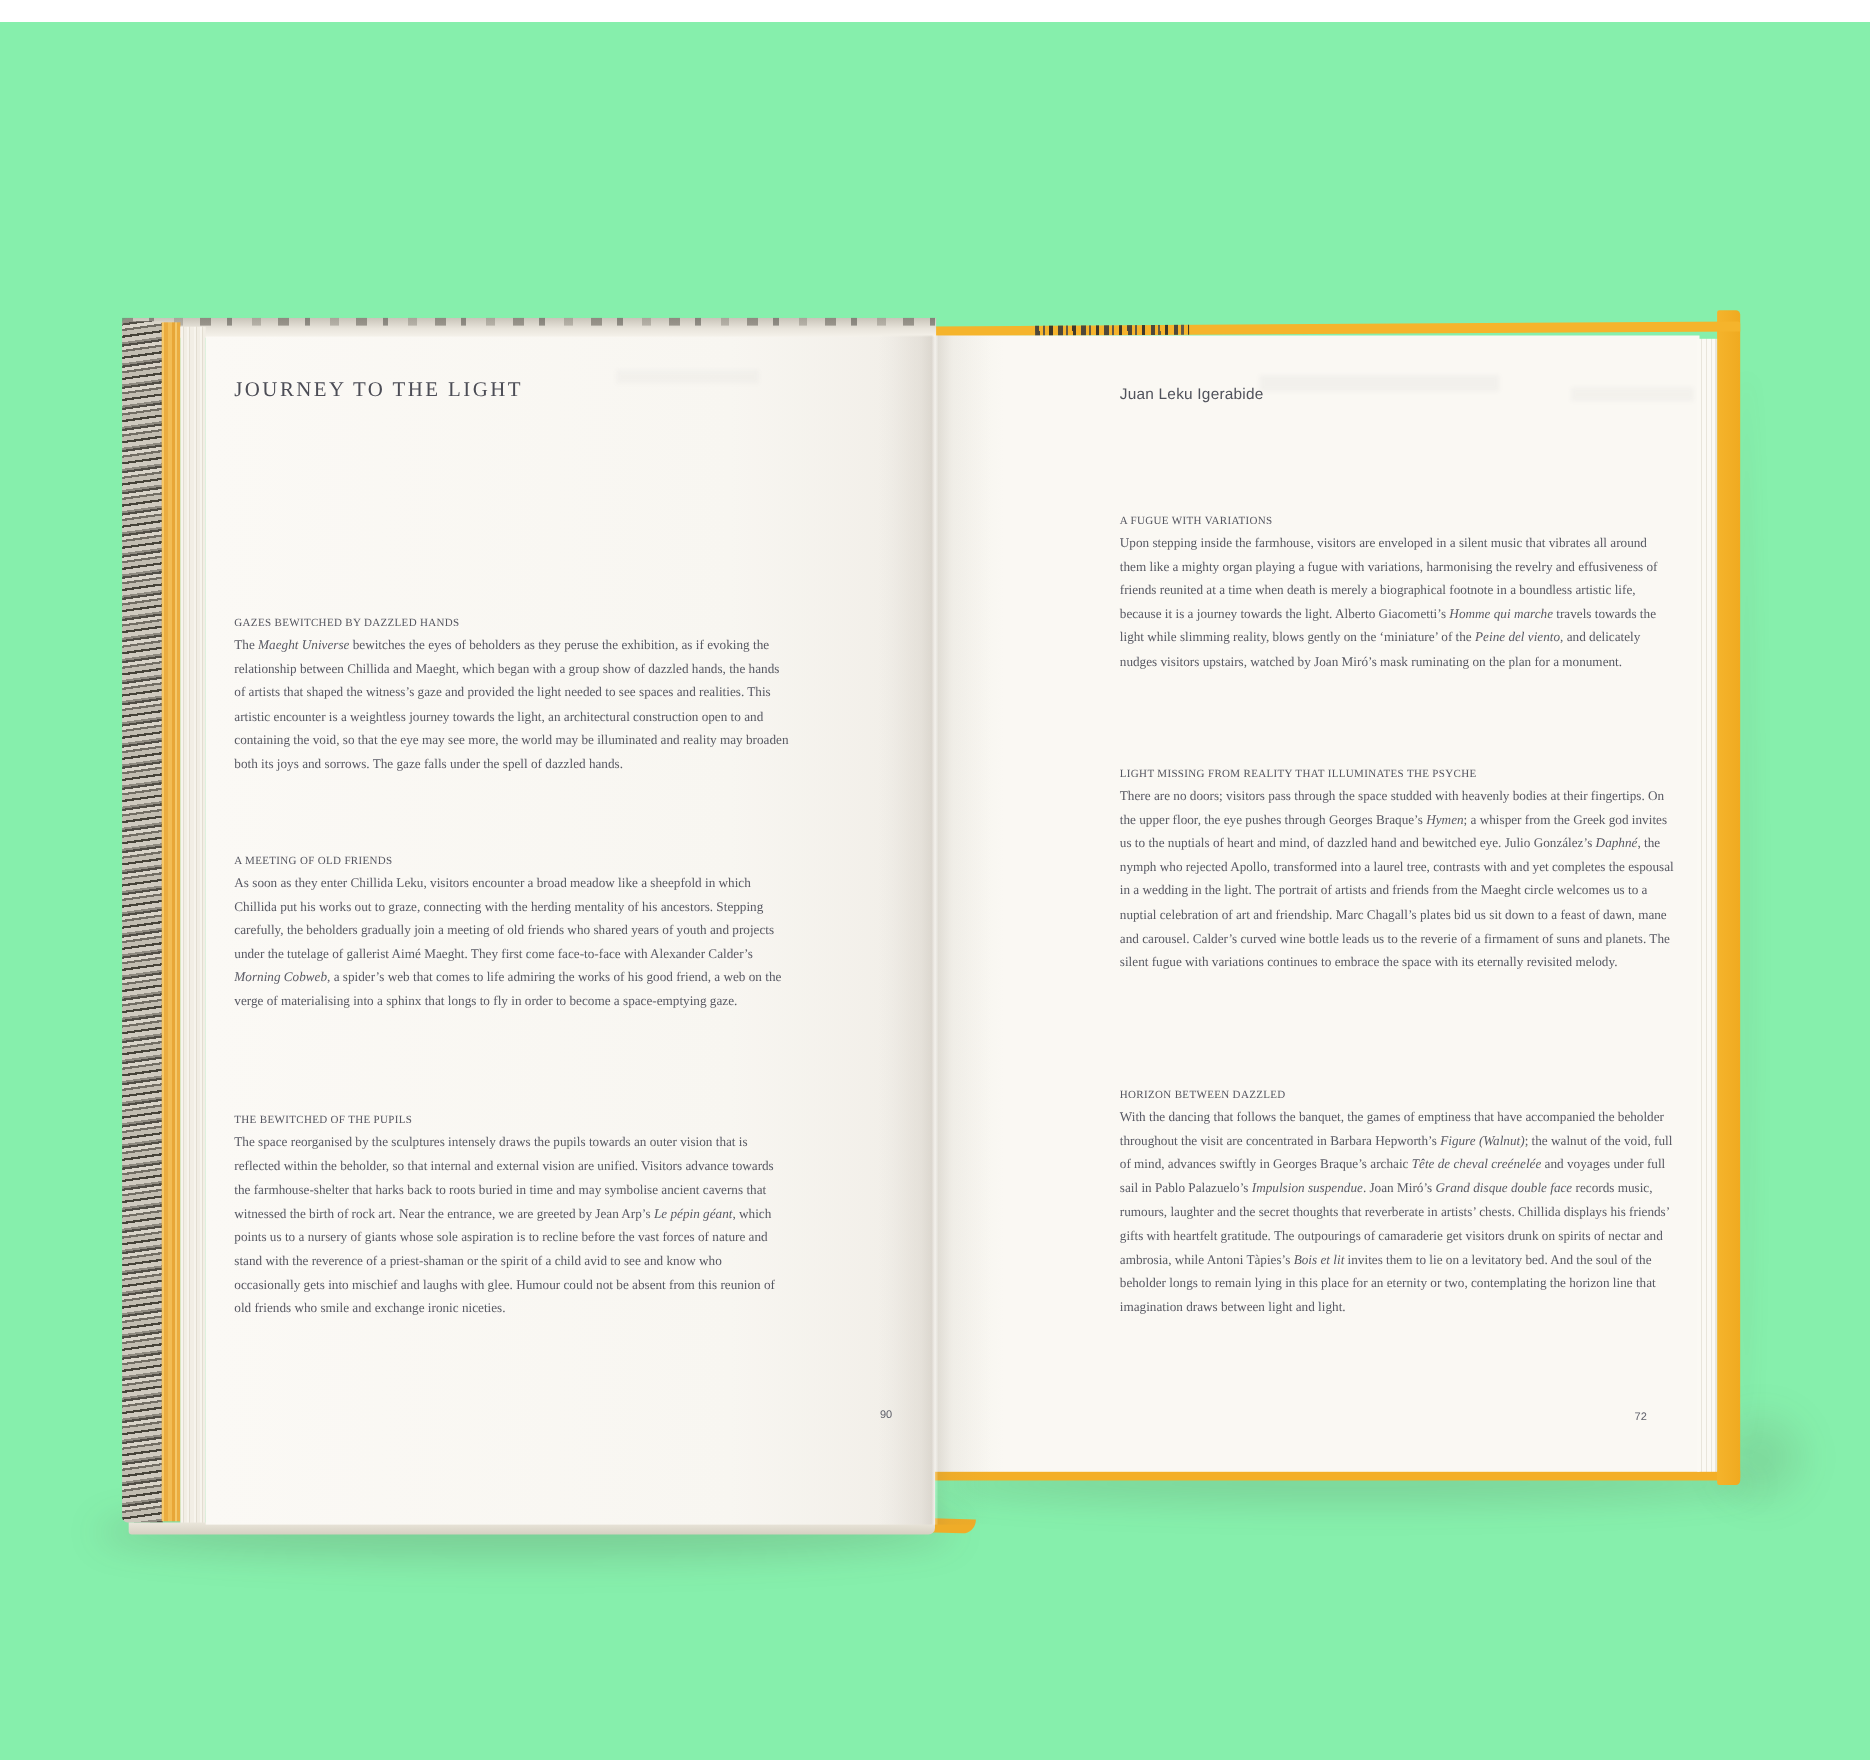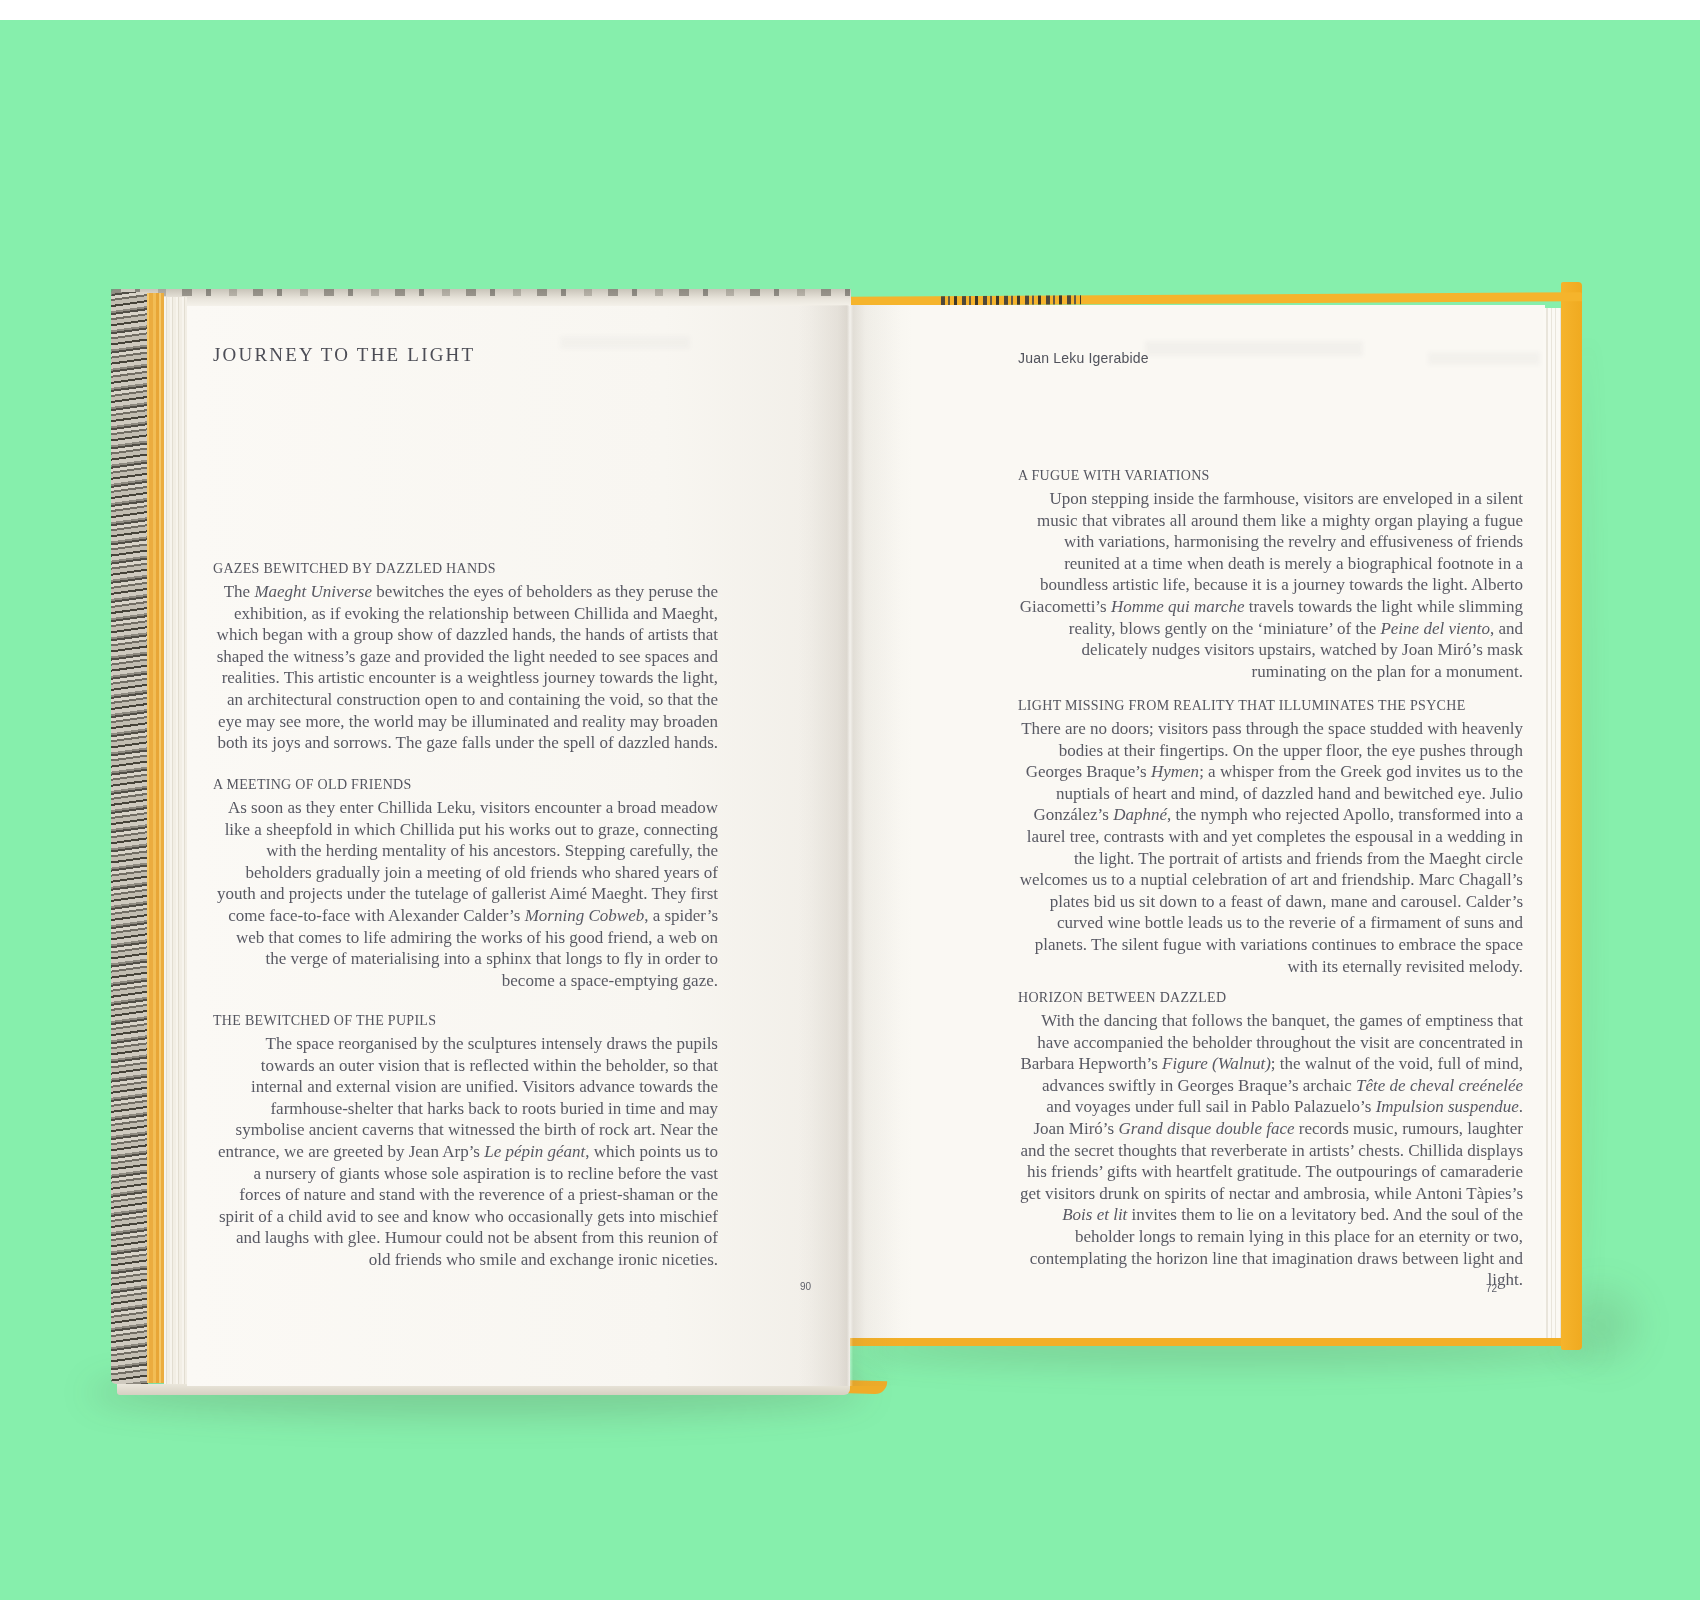--- a/index.html
+++ b/index.html
@@ -55,22 +55,22 @@
   .ghost-a{left:560px;top:316px;width:130px;height:13px;opacity:.045;}
   .ghost-b{left:1145px;top:321px;width:218px;height:15px;opacity:.06;}
   .ghost-c{left:1428px;top:332px;width:112px;height:13px;opacity:.05;}
 
   
   .txt{position:absolute;z-index:5;}
   .title{left:213px;top:324px;font-size:19px;letter-spacing:2.2px;color:#4C4D56;}
   .running-head{left:1018px;top:330px;font-family:"Liberation Sans",sans-serif;font-size:14px;
     letter-spacing:.2px;color:var(--ink,#50525B);}
   .section{width:505px;}
-  .sec-heading{font-size:14px;letter-spacing:.3px;color:#54555F;white-space:nowrap;margin:0 0 4px 0;}
-  .sec-body{font-size:17px;line-height:21.6px;color:#585963;margin:0;text-align:right;font-family:Liberation Serif, serif;}
+  .sec-heading{font-size:10px;letter-spacing:.3px;color:#54555F;white-space:nowrap;margin:0 0 4px 0;}
+  .sec-body{font-size:12px;line-height:21.6px;color:#585963;margin:0;text-align:left;font-family:Liberation Serif, serif;}
   .sec-body .it{font-style:italic;}
   .pagenum{font-family:"Liberation Sans",sans-serif;font-size:10px;color:#5E606A;z-index:5;}
 
   .sec-l1{left:213px;top:541px;}
   .sec-l2{left:213px;top:757px;}
   .sec-l3{left:213px;top:993px;}
   .sec-r1{left:1018px;top:448px;}
   .sec-r2{left:1018px;top:678px;}
   .sec-r3{left:1018px;top:970px;}
   .pagenum-left{left:800px;top:1261px;}

